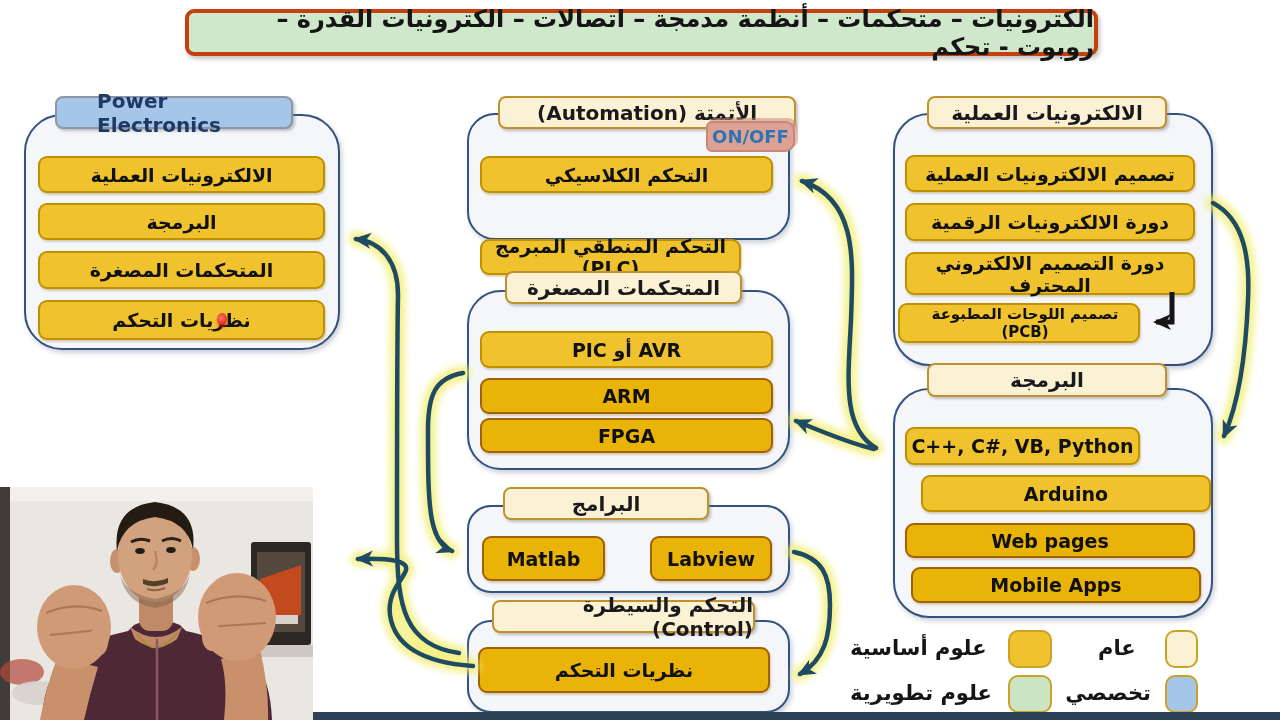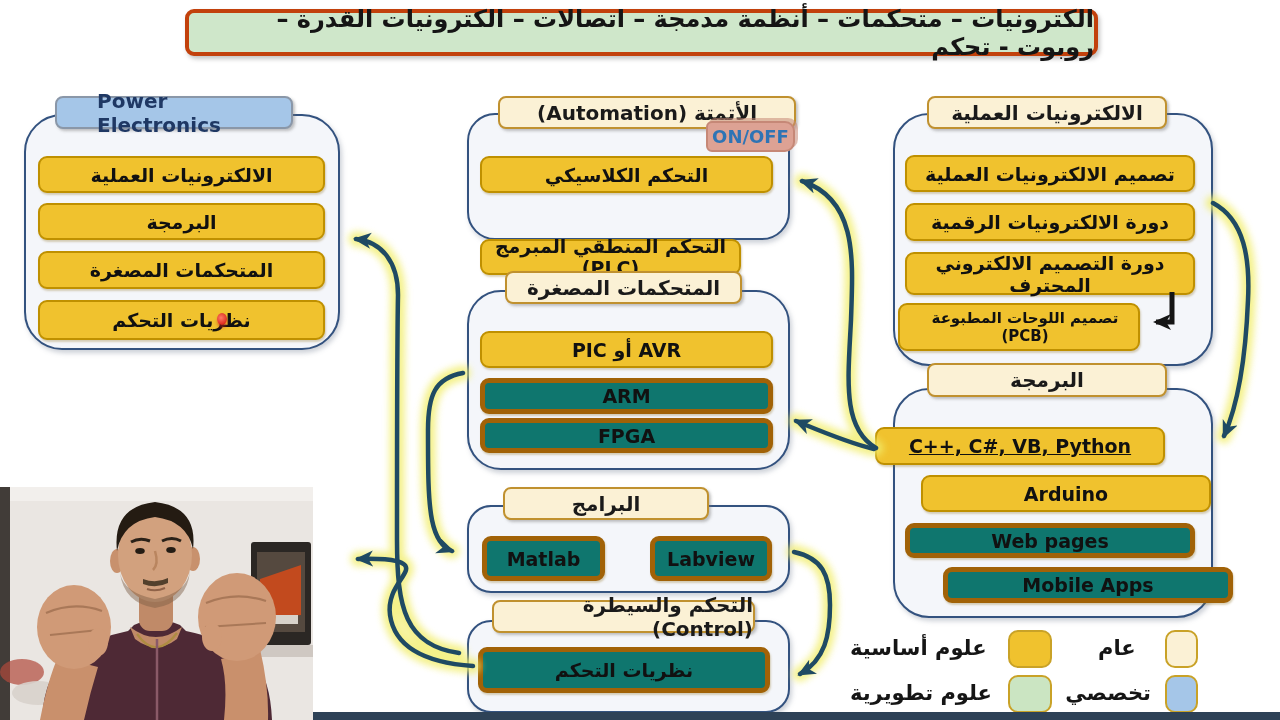--- a/index.html
+++ b/index.html
@@ -29,21 +29,21 @@
     background:#a5c6e8;border:2px solid #8a97a8;border-radius:8px;
     box-shadow:2px 2px 3px rgba(120,120,120,.45);
     font-weight:bold;font-size:20px;color:#1f3864;z-index:3;padding-left:40px;
   }
   .btn{
     border-radius:9px;font-weight:bold;font-size:19px;color:#111;
     direction:rtl;box-shadow:1px 2px 2px rgba(140,110,30,.3);z-index:2;
     text-align:center;
   }
   .btn-y{background:#f0c22e;border:2px solid #bf9000;}
-  .btn-g{background:#0f766e;border:5px solid #a16207;}
+  .btn-g{background:#eab308;border:2px solid #a16207;}
   .btn-ltr{direction:ltr;}
   .onoff{
     background:#dda294;border:2px solid #c68877;border-radius:6px 10px 10px 6px;
     font-weight:bold;font-size:18px;color:#2e74b5;z-index:4;
     box-shadow:3px -3px 0 rgba(198,136,119,.55);
   }
   .legend-label{font-weight:bold;font-size:21px;color:#151515;direction:rtl;text-align:left;}
   .legend-swatch{border:2px solid #c9a227;border-radius:10px;}
   .sw-y{background:#f0c22e;}
   .sw-c{background:#fbf1d5;}
@@ -92,28 +92,28 @@
 
 <div class="abs flexc hdr" style="left:492px;top:600px;width:263px;height:33px;">التحكم والسيطرة (Control)</div>
 <div class="abs container-box" style="left:467px;top:620px;width:323px;height:93px;border-radius:24px;"></div>
 <div class="abs flexc btn btn-g" style="left:478px;top:647px;width:292px;height:46px;">نظريات التحكم</div>
 
 <div class="abs flexc hdr" style="left:927px;top:96px;width:240px;height:33px;">الالكترونيات العملية</div>
 <div class="abs container-box" style="left:893px;top:113px;width:320px;height:253px;border-radius:36px;"></div>
 <div class="abs flexc btn btn-y" style="left:905px;top:155px;width:290px;height:37px;">تصميم الالكترونيات العملية</div>
 <div class="abs flexc btn btn-y" style="left:905px;top:203px;width:290px;height:38px;">دورة الالكترونيات الرقمية</div>
 <div class="abs flexc btn btn-y" style="left:905px;top:252px;width:290px;height:43px;">دورة التصميم الالكتروني المحترف</div>
-<div class="abs flexc btn btn-y" style="left:898px;top:303px;width:242px;height:48px;font-size:15px;padding-left:12px;">تصميم اللوحات المطبوعة (PCB)</div>
+<div class="abs flexc btn btn-y" style="left:898px;top:303px;width:242px;height:40px;font-size:15px;padding-left:12px;">تصميم اللوحات المطبوعة (PCB)</div>
 
 <div class="abs flexc hdr" style="left:927px;top:363px;width:240px;height:34px;">البرمجة</div>
 <div class="abs container-box" style="left:893px;top:388px;width:320px;height:230px;border-radius:36px;"></div>
-<div class="abs flexc btn btn-y btn-ltr" style="left:875px;top:427px;width:290px;height:38px;text-decoration:underline;">C++, C#, VB, Python</div>
+<div class="abs flexc btn btn-y btn-ltr" style="left:905px;top:427px;width:235px;height:38px;">C++, C#, VB, Python</div>
 <div class="abs flexc btn btn-y btn-ltr" style="left:905px;top:475px;width:290px;height:37px;margin-left:16px;">Arduino</div>
 <div class="abs flexc btn btn-g btn-ltr" style="left:905px;top:523px;width:290px;height:35px;">Web pages</div>
-<div class="abs flexc btn btn-g btn-ltr" style="left:943px;top:567px;width:290px;height:36px;">Mobile Apps</div>
+<div class="abs flexc btn btn-g btn-ltr" style="left:911px;top:567px;width:290px;height:36px;">Mobile Apps</div>
 
 <div class="abs legend-label" style="left:850px;top:636px;width:145px;">علوم أساسية</div>
 <div class="abs legend-swatch sw-y" style="left:1008px;top:630px;width:44px;height:38px;"></div>
 <div class="abs legend-label" style="left:1098px;top:636px;width:52px;">عام</div>
 <div class="abs legend-swatch sw-c" style="left:1165px;top:630px;width:33px;height:38px;"></div>
 <div class="abs legend-label" style="left:850px;top:681px;width:150px;">علوم تطويرية</div>
 <div class="abs legend-swatch sw-g" style="left:1008px;top:675px;width:44px;height:38px;"></div>
 <div class="abs legend-label" style="left:1075px;top:681px;width:76px;text-align:right;">تخصصي</div>
 <div class="abs legend-swatch sw-b" style="left:1165px;top:675px;width:33px;height:38px;"></div>
 

